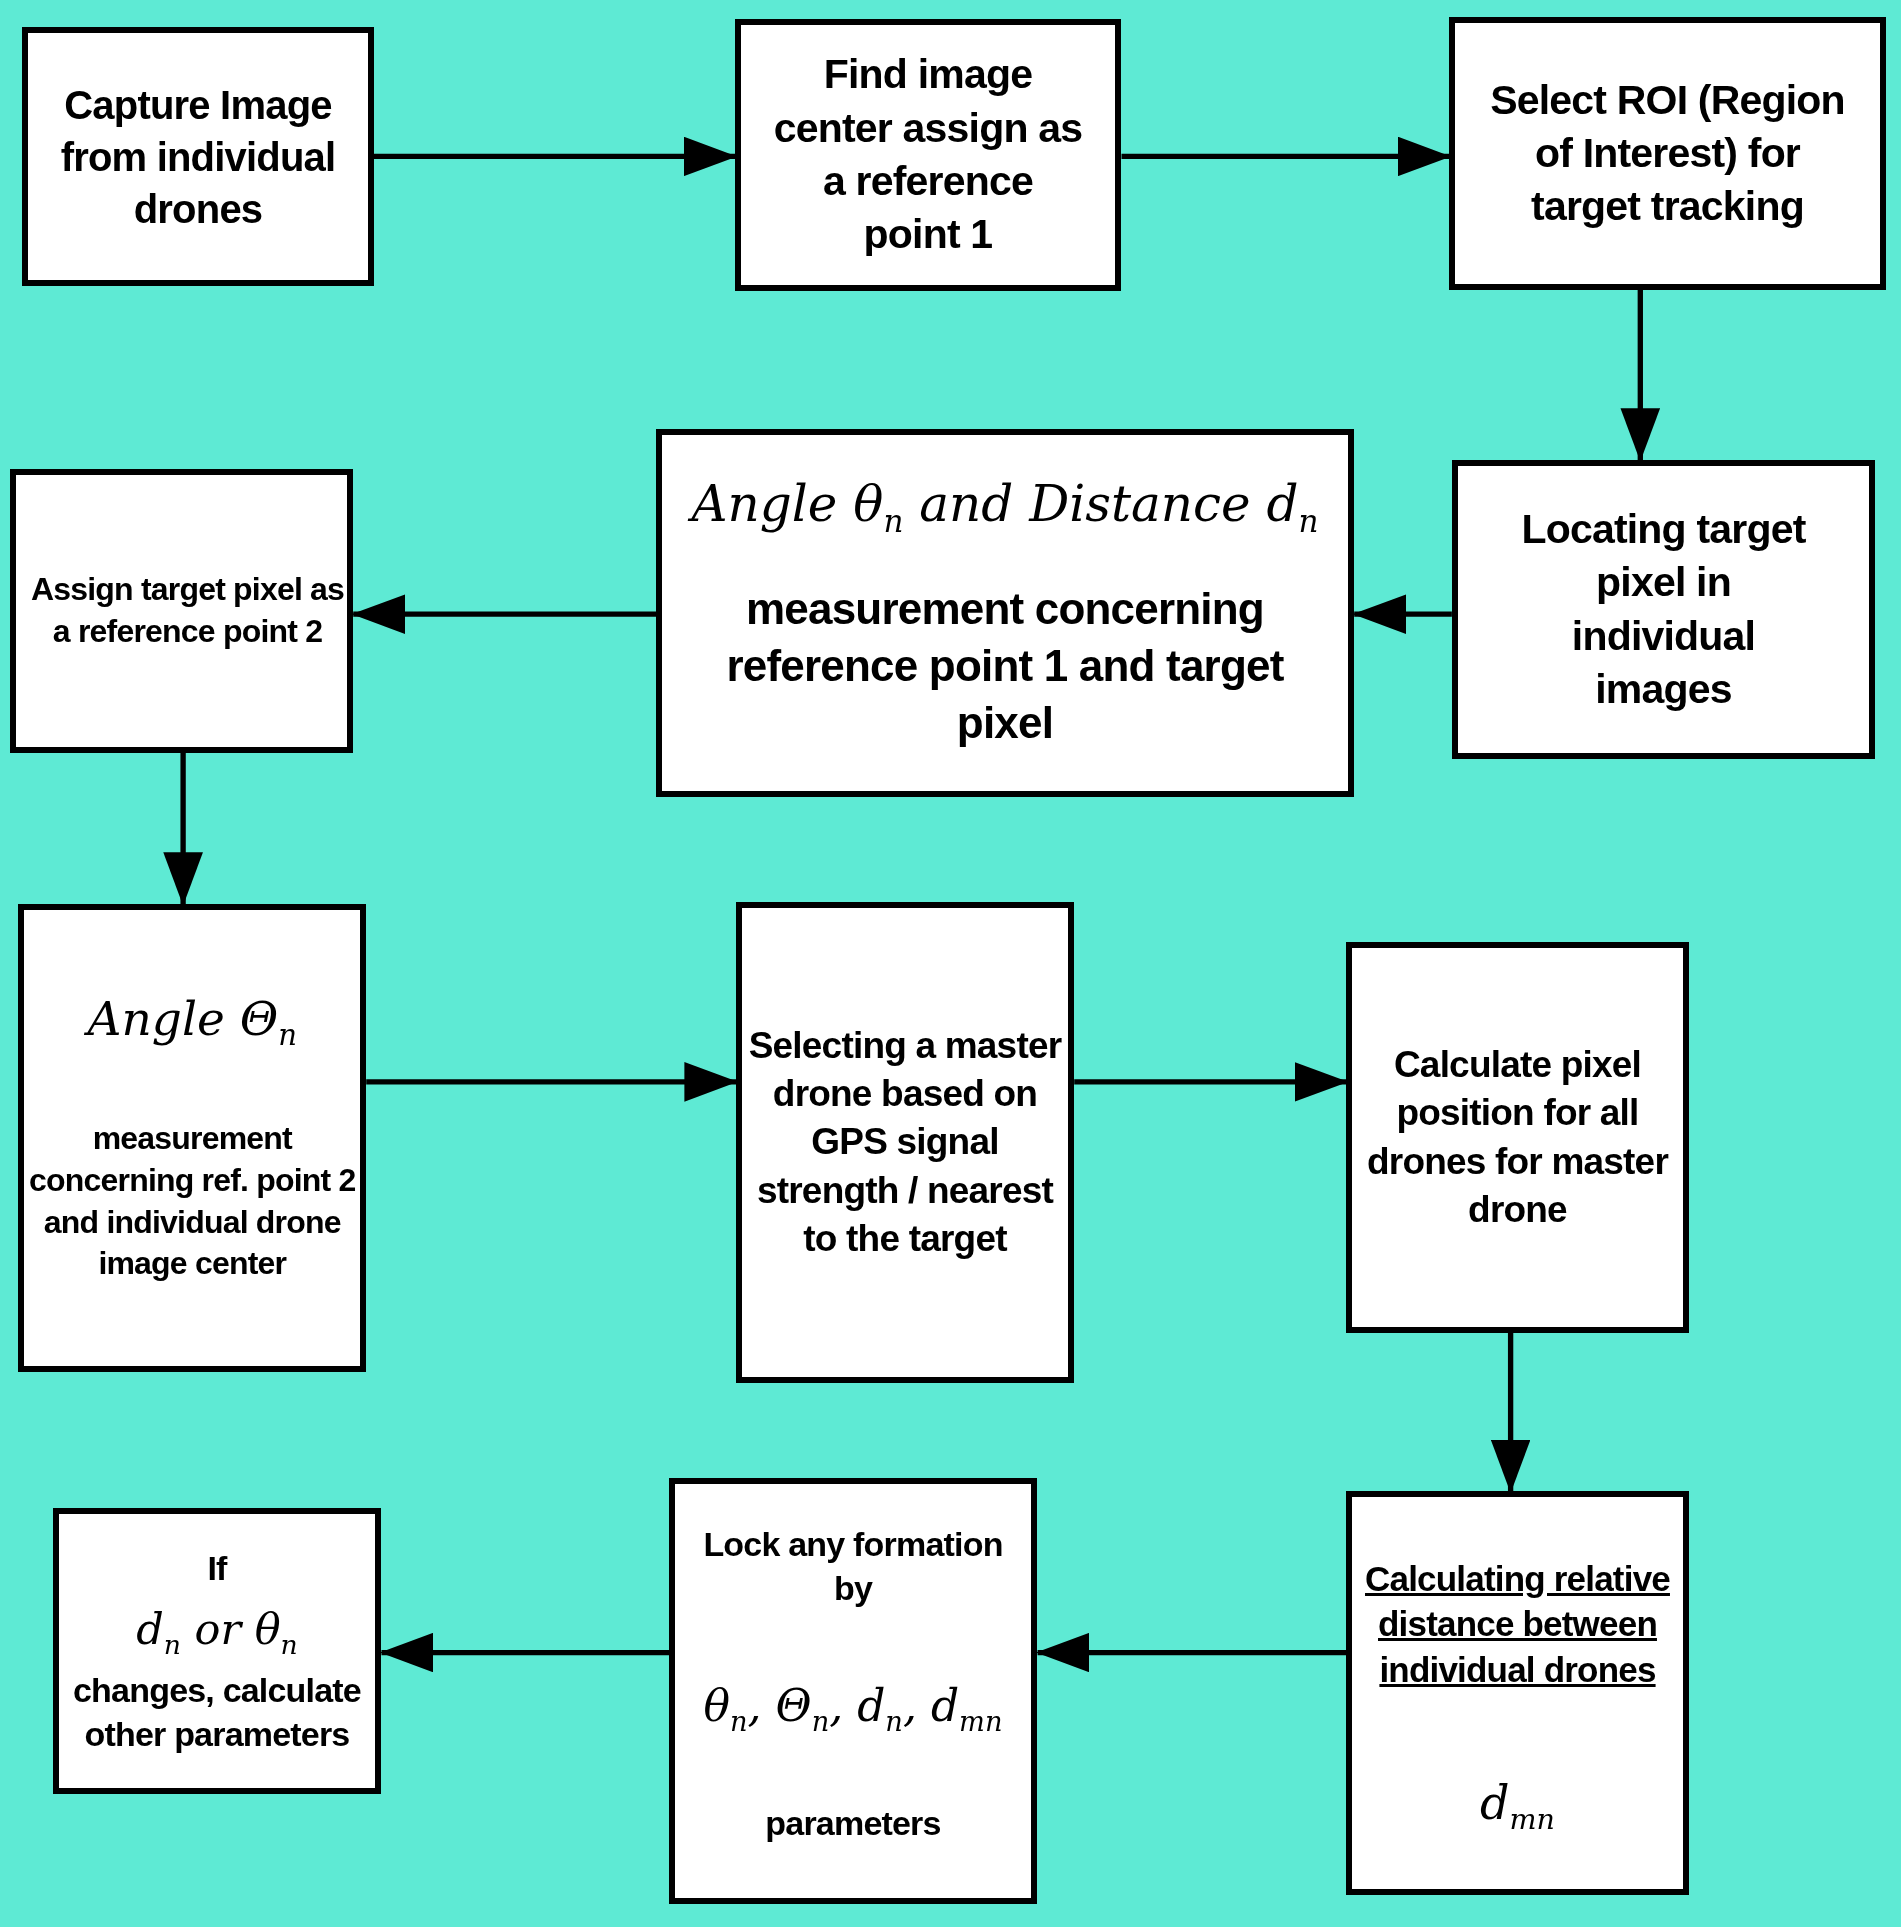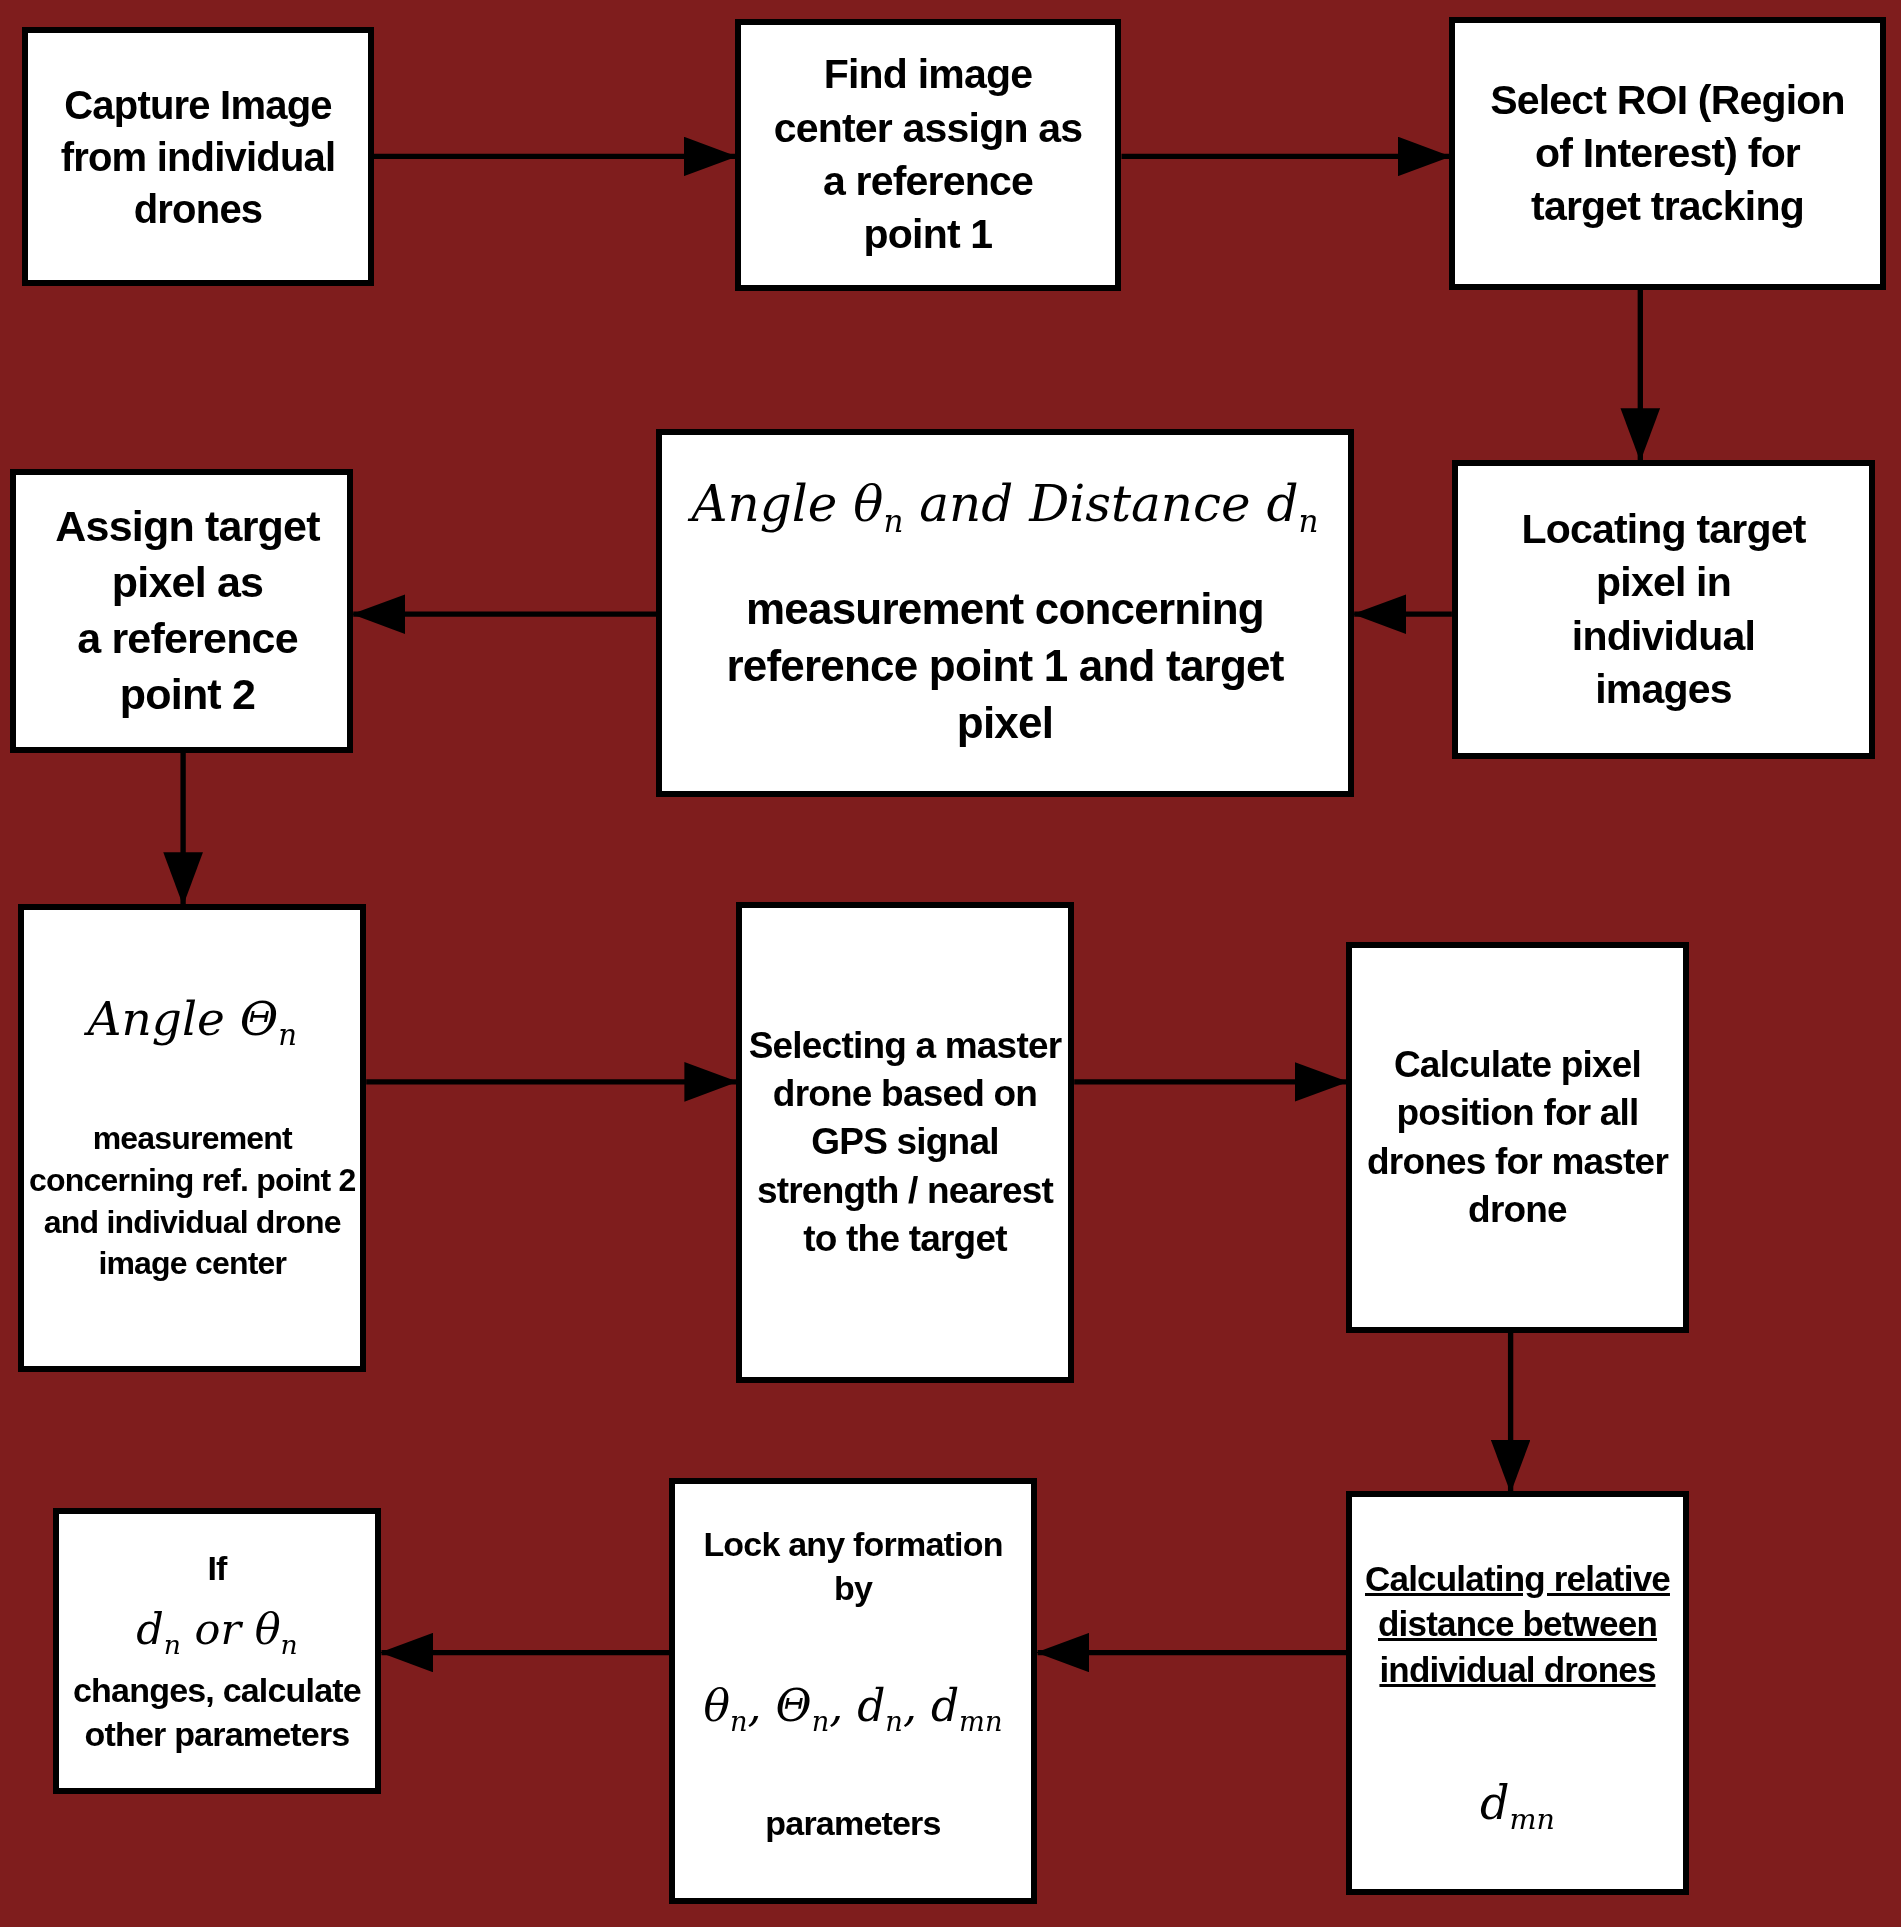--- a/index.html
+++ b/index.html
@@ -7,21 +7,21 @@
     padding: 0;
     background: #ffffff;
     width: 1902px;
     height: 1928px;
     font-family: "Liberation Sans", sans-serif;
   }
   #canvas {
     position: relative;
     width: 1902px;
     height: 1928px;
-    background: #7f1d1d;
+    background: #5eead4;
     overflow: hidden;
   }
   #wires {
     position: absolute;
     left: 0; top: 0;
     width: 1902px;
     height: 1928px;
   }
   .node {
     position: absolute;
@@ -52,21 +52,21 @@
     line-height: 0;
   }
   
   #node-capture .txt        { font-size: 40px; }
   #node-find-center .txt    { font-size: 41px; }
   #node-select-roi .txt     { font-size: 41px; }
   #node-locate-pixel .txt   { font-size: 41px; }
   #node-angle-distance .txt { font-size: 44px; }
   #node-angle-distance .math{ font-size: 50px; }
   #node-angle-distance      { gap: 47px; }
-  #node-assign-ref2 .txt    { font-size: 43px; margin-left: 12px; }
+  #node-assign-ref2 .txt    { font-size: 32px; margin-left: 12px; }
   #node-angle-theta .txt    { font-size: 32px; }
   #node-angle-theta .math   { font-size: 47px; }
   #node-angle-theta         { gap: 72px; }
   #node-select-master .txt  { font-size: 37px; }
   #node-pixel-position .txt { font-size: 37px; }
   #node-relative-distance .txt  { font-size: 35px; text-decoration: underline; }
   #node-relative-distance .math { font-size: 46px; }
   #node-relative-distance       { gap: 84px; }
   #node-lock-formation .txt     { font-size: 34px; }
   #node-lock-formation .math    { font-size: 44px; }

